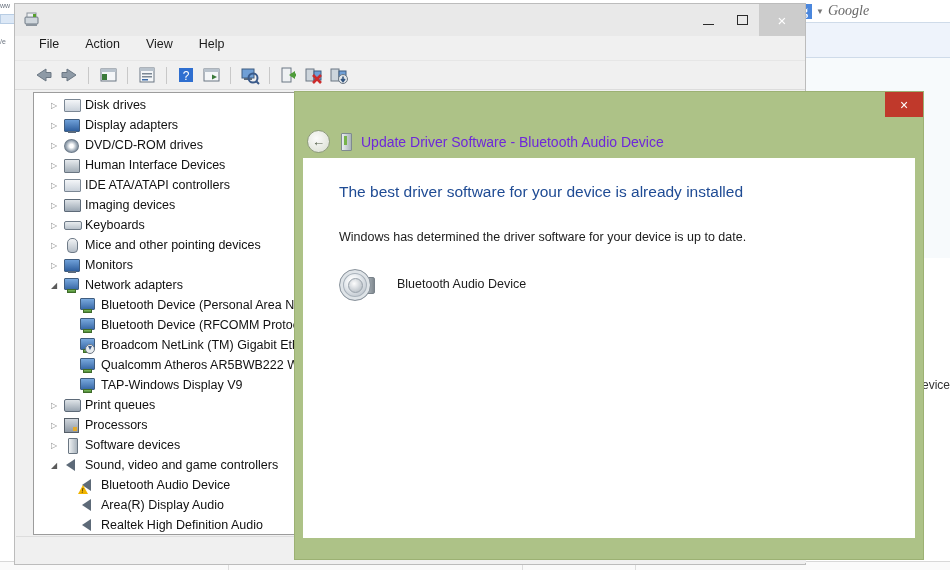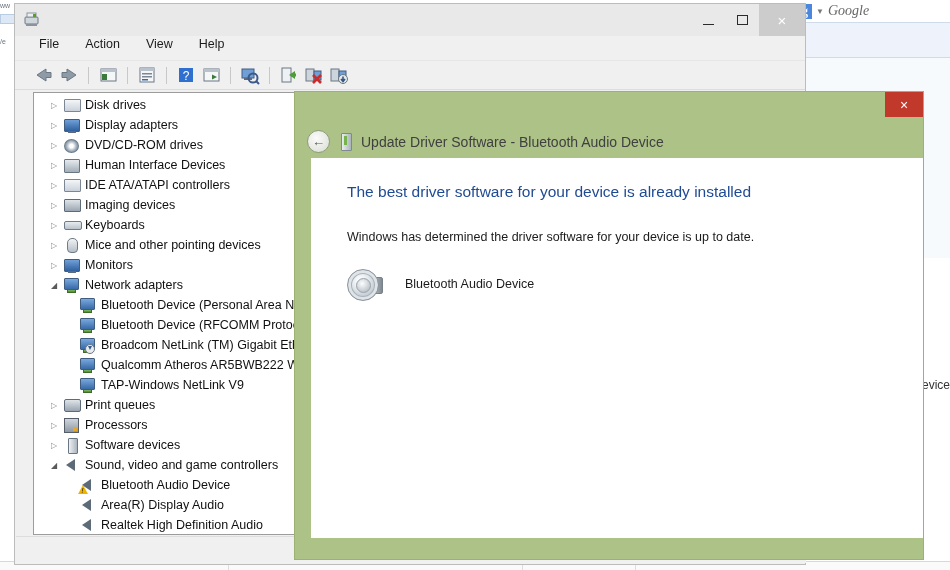--- a/index.html
+++ b/index.html
@@ -183,24 +183,24 @@
     width: 21px; height: 21px; border-radius: 50%;
     background: radial-gradient(circle at 40% 35%, #fbfbfb, #d8ddd0);
     border: 1px solid #8e9b7c; color: #55604a;
     display: flex; align-items: center; justify-content: center;
     font-size: 13px; line-height: 1;
   }
   .dlg-dev-icon { margin-left: 11px; width: 9px; height: 16px;
     background: linear-gradient(90deg,#e9eef0,#a9b3b8); border:1px solid #7f8a90; border-radius:1px; position:relative;}
   .dlg-dev-icon:after{content:"";position:absolute;left:2px;top:2px;width:3px;height:9px;background:#76b34a;}
   .dlg-title {
-    margin-left: 9px; font-size: 14px; color: #404040; white-space: nowrap;
+    margin-left: 9px; font-size: 14px; color: #6d28d9; white-space: nowrap;
   }
   .dlg-body {
-    position: absolute; left: 16px; top: 66px; width: 612px; height: 380px;
+    position: absolute; left: 8px; top: 66px; width: 612px; height: 380px;
     background: #ffffff; box-sizing: border-box;
   }
   .dlg-heading {
     position: absolute; left: 36px; top: 25px; font-size: 15.5px; color: #1f4b94;
     white-space: nowrap;
   }
   .dlg-sub {
     position: absolute; left: 36px; top: 72px; font-size: 12.5px; color: #1b1b1b;
     white-space: nowrap;
   }
@@ -458,21 +458,21 @@
           <div class="trow lvl2">
             <span class="ticon">
               <i class="ic ic-net"></i>
             </span>
             <span class="tlabel">Qualcomm Atheros AR5BWB222 Wir</span>
           </div>
           <div class="trow lvl2">
             <span class="ticon">
               <i class="ic ic-net"></i>
             </span>
-            <span class="tlabel">TAP-Windows NetLink V9</span>
+            <span class="tlabel">TAP-Windows Display V9</span>
           </div>
           <div class="trow lvl1">
             <span class="twist">▷</span>
             <span class="ticon">
               <i class="ic ic-printer"></i>
             </span>
             <span class="tlabel">Print queues</span>
           </div>
           <div class="trow lvl1">
             <span class="twist">▷</span>

